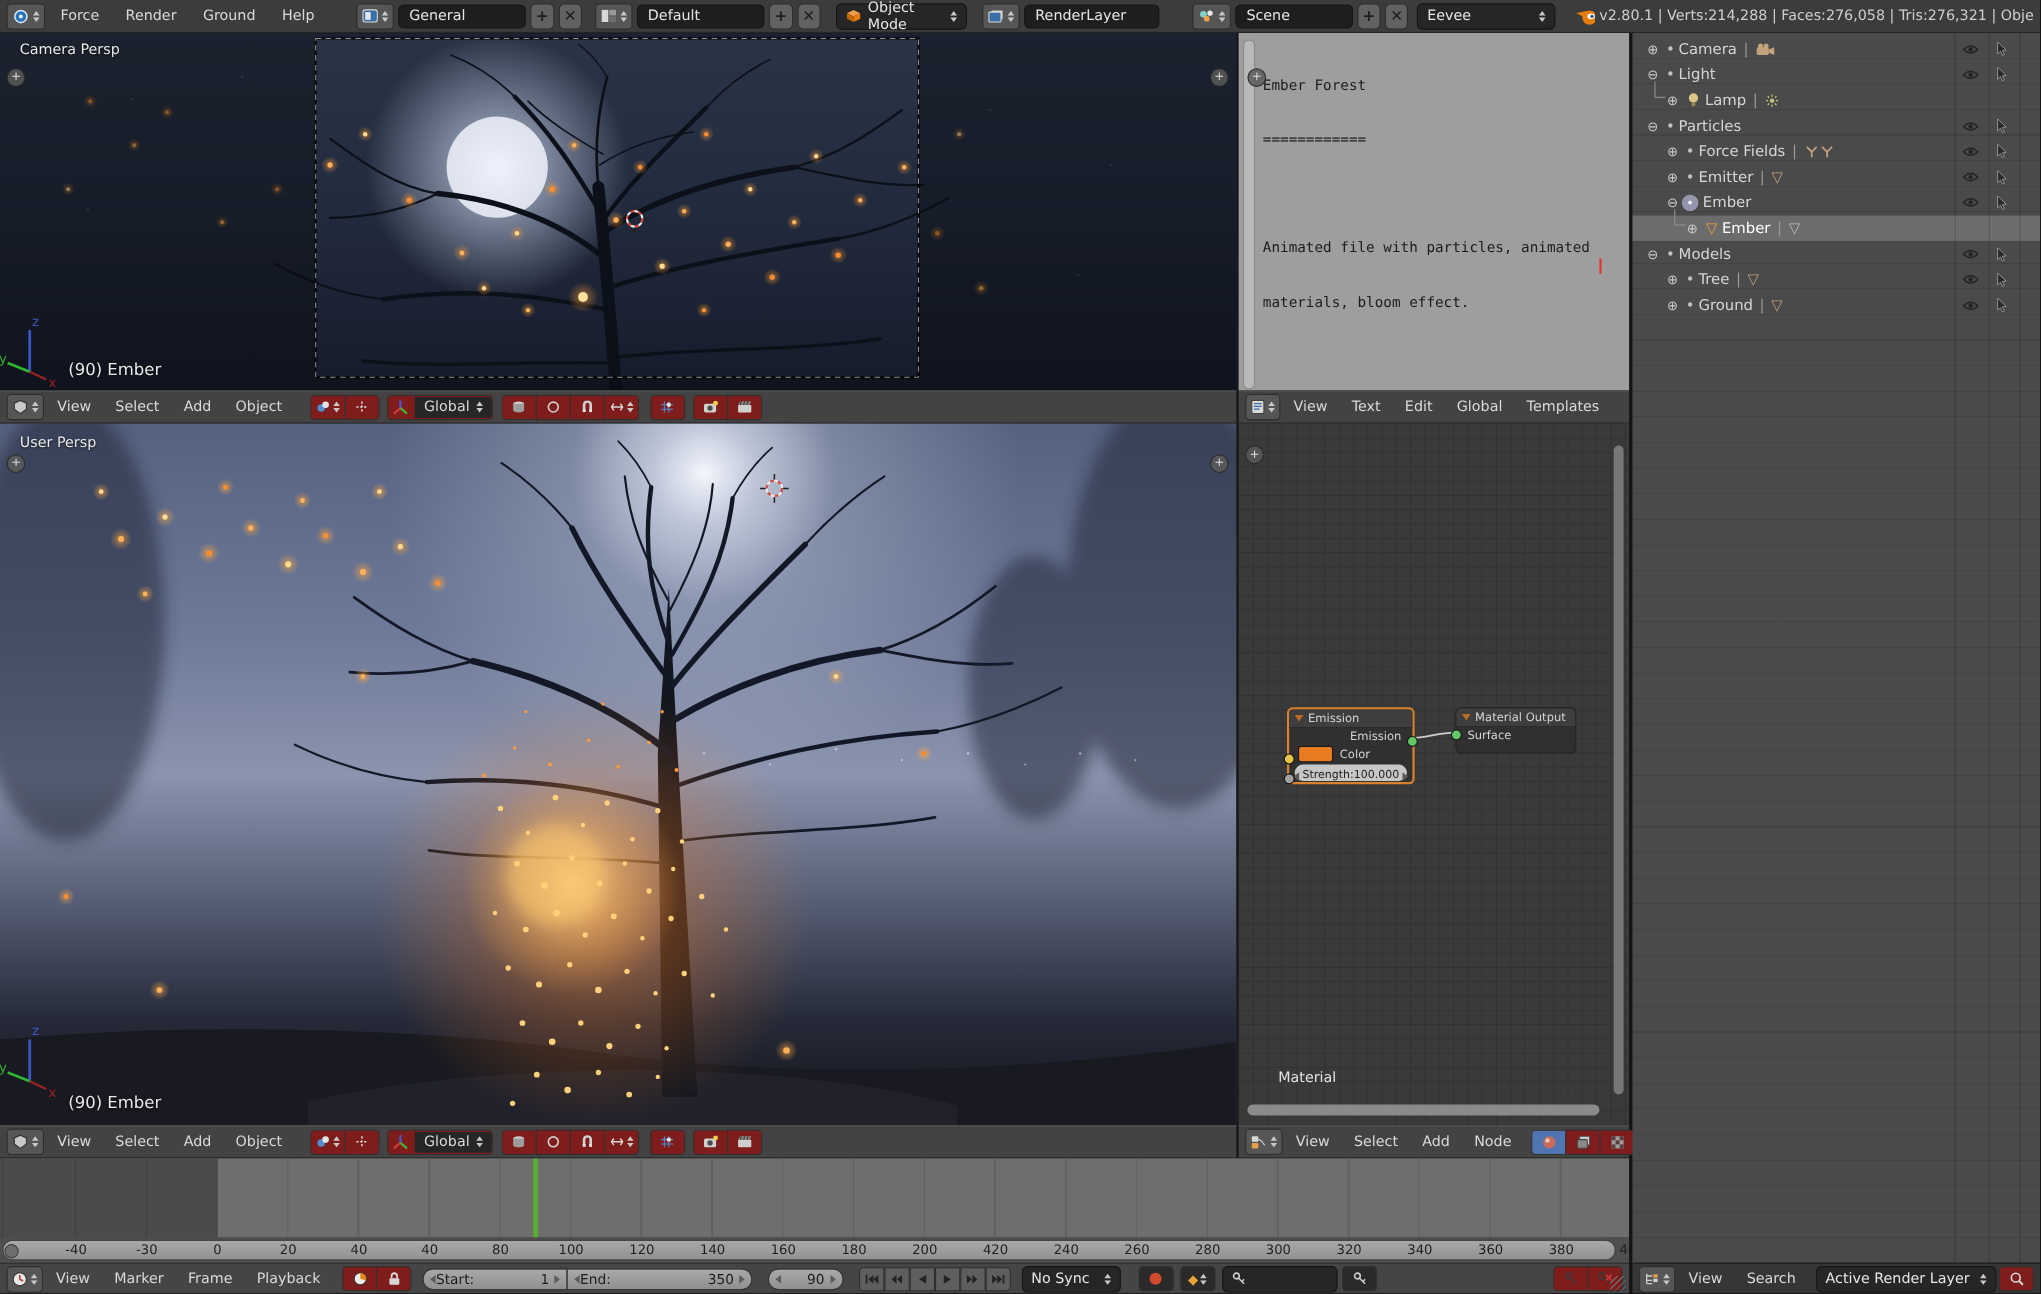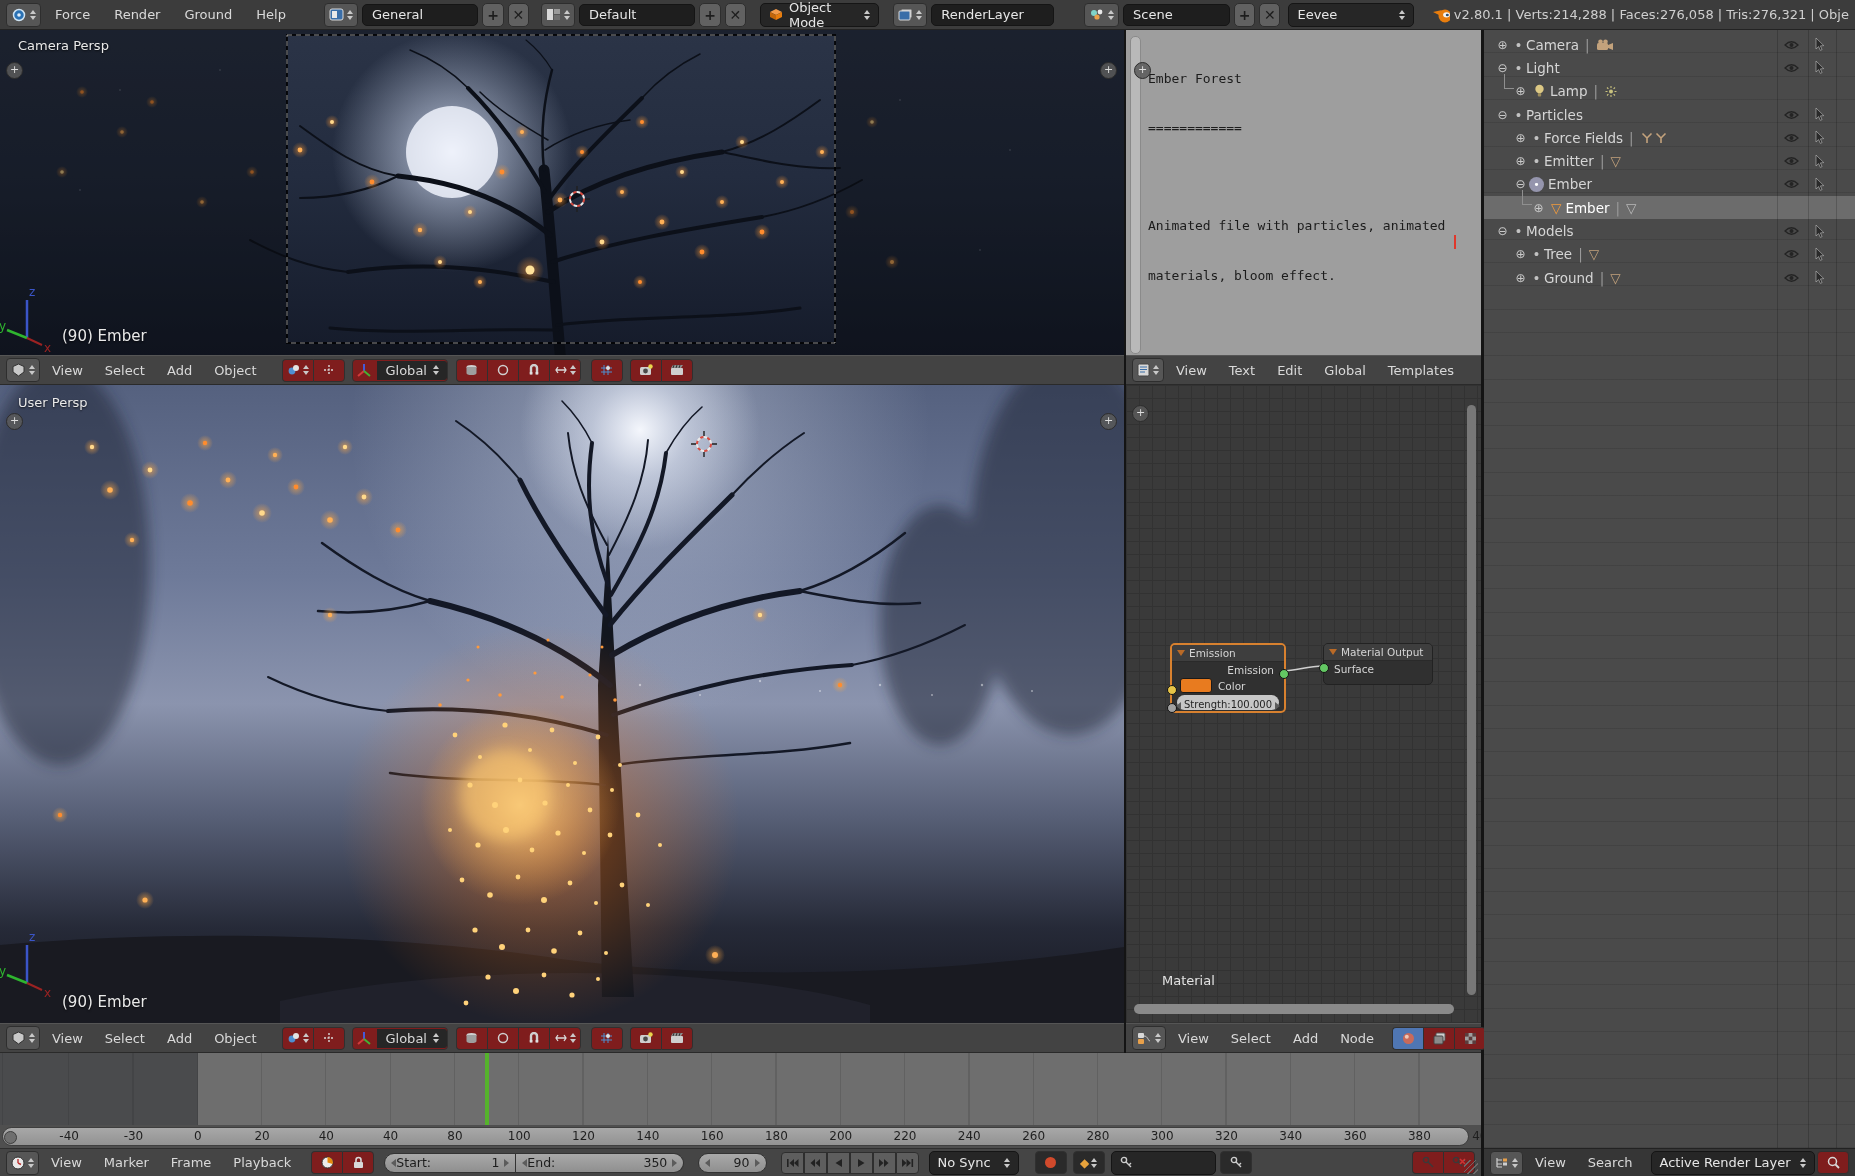--- a/index.html
+++ b/index.html
@@ -904,21 +904,21 @@
         <span>20</span>
           <span>40</span>
           <span>40</span>
         <span>80</span>
           <span>100</span>
           <span>120</span>
         <span>140</span>
           <span>160</span>
           <span>180</span>
         <span>200</span>
-          <span>220</span>
+          <span>420</span>
           <span>240</span>
         <span>260</span>
           <span>280</span>
           <span>300</span>
         <span>320</span>
           <span>340</span>
           <span>360</span>
         <span>380</span>
           <span>400</span>
       </div>

